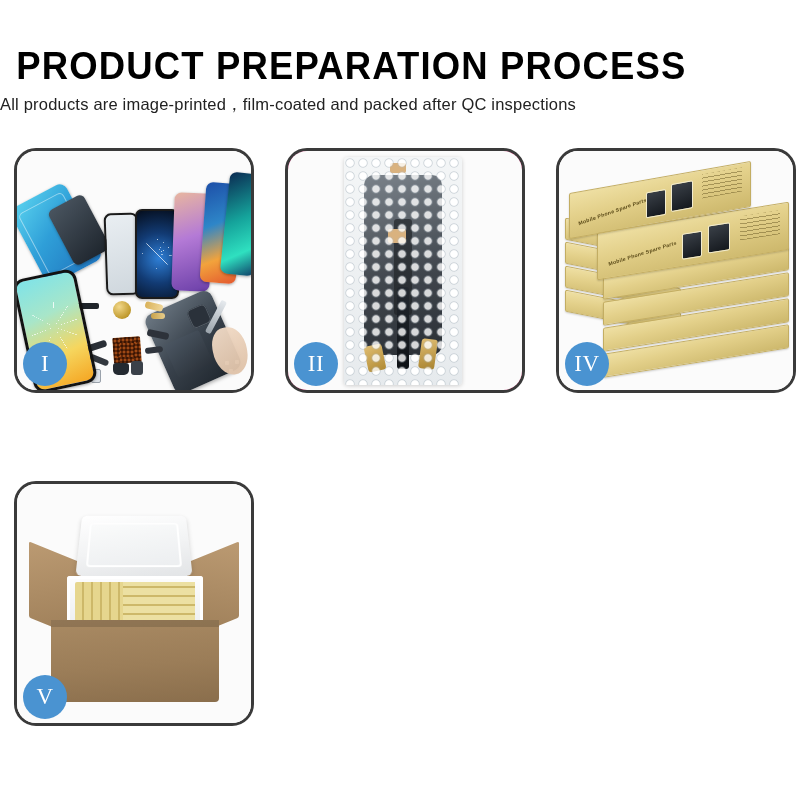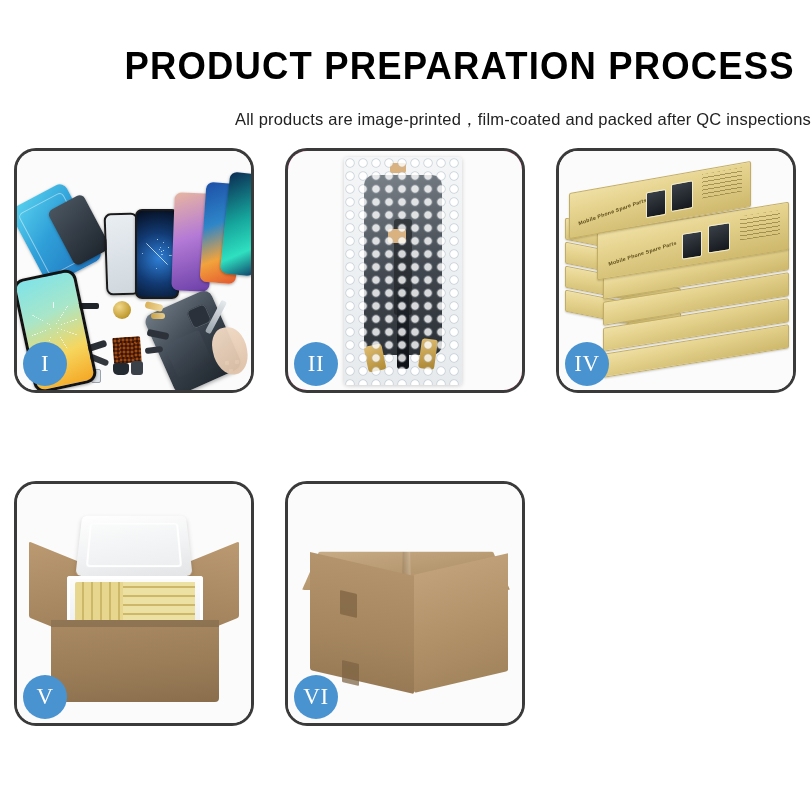--- a/index.html
+++ b/index.html
@@ -18,38 +18,37 @@
     height: 811px;
     background: #ffffff;
   }
 
   
   .header {
     position: absolute;
     top: 44px;
     left: 0;
     width: 811px;
-    text-align: right;
+    text-align: left;
   }
   .title {
     font-size: 38px;
     font-weight: bold;
     letter-spacing: 1.2px;
     color: #000000;
     line-height: 44px;
     transform: scaleX(0.96);
   }
   .subtitle {
-    margin-top: 20px;
+    margin-top: 5px;
     font-size: 16.5px;
     font-weight: normal;
     color: #222222;
     letter-spacing: 0.2px;
     line-height: 22px;
-    padding-left: 8px;
   }
 
   
   .grid {
     position: absolute;
     top: 148px;
     left: 14px;
     width: 783px;
     display: grid;
     grid-template-columns: repeat(3, 240px);
@@ -608,25 +607,15 @@
         <div class="flap-left"></div>
         <div class="flap-right"></div>
         <div class="foam-lid"></div>
         <div class="foam-tray"></div>
         <div class="gold-items"></div>
         <div class="carton-front"></div>
       </div>
       <div class="badge">V</div>
     </div>
 
-    <div class="panel p6">
-      <div class="stage">
-        <div class="box-top"></div>
-        <div class="box-left"></div>
-        <div class="box-right"></div>
-        <div class="tape-a"></div>
-        <div class="tape-b"></div>
-      </div>
-      <div class="badge">VI</div>
-    </div>
 
   </div>
 </div>
 
 </body></html>

